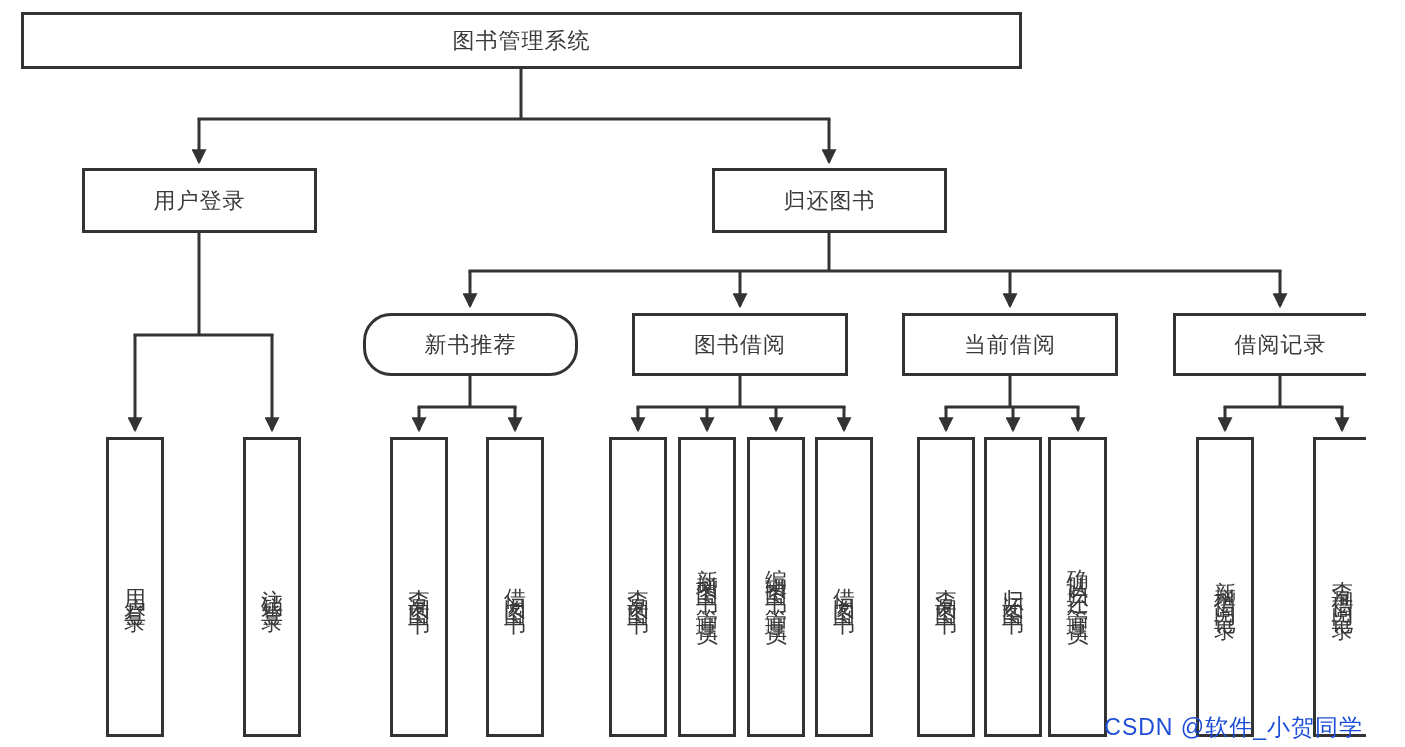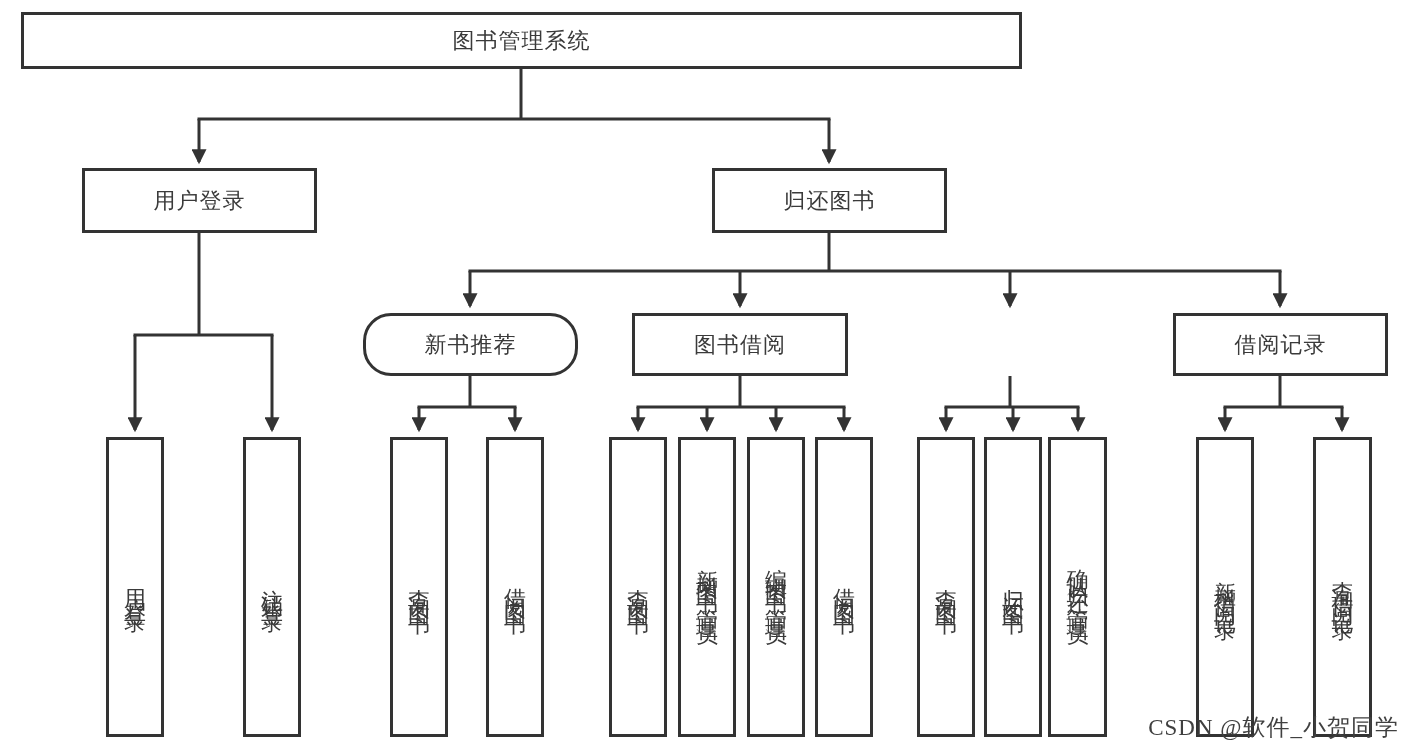--- a/index.html
+++ b/index.html
@@ -1,22 +1,21 @@
 <!DOCTYPE html>
 <html><head>
 <meta charset="utf-8">
 <style>
   html,body{margin:0;padding:0;background:#ffffff;}
   .stage{
     position:relative;
     width:1366px;height:747px;
     background:#ffffff;
-    font-family:Liberation Serif, serif;
+    font-family:Liberation Sans, sans-serif;
     overflow:hidden;
-    padding-left:36px;
   }
   .wires{position:absolute;left:0;top:0;}
   .box{
     position:absolute;
     box-sizing:border-box;
     background:#ffffff;
     border:3px solid #333333;
     display:flex;
     align-items:center;
     justify-content:center;
@@ -31,21 +30,21 @@
     text-orientation:mixed;
     letter-spacing:8px;
     line-height:1;
     padding:4px 0;
   }
   .watermark{
     position:absolute;
     right:3px;
     top:712px;
     font-size:23px;
-    color:#404040;
+    color:#1d4ed8;
     letter-spacing:1px;
     z-index:3;
     white-space:nowrap;
   }
 </style>
 </head>
 <body>
 
 <div class="stage">
 
@@ -113,20 +112,21 @@
     </g>
   </svg>
 
   <div class="box" style="left:21px;top:12px;width:1001px;height:57px;">图书管理系统</div>
 
   <div class="box" style="left:82px;top:168px;width:235px;height:65px;">用户登录</div>
   <div class="box" style="left:712px;top:168px;width:235px;height:65px;">归还图书</div>
 
   <div class="box" style="left:363px;top:313px;width:215px;height:63px;border-radius:28px;">新书推荐</div>
   <div class="box" style="left:632px;top:313px;width:216px;height:63px;text-align:center;">图书借阅</div>
+  <div class="box" style="left:902px;top:313px;width:216px;height:63px;">当前借阅</div>
   <div class="box" style="left:1173px;top:313px;width:215px;height:63px;">借阅记录</div>
 
   <div class="box vbox" style="left:106px;top:437px;width:58px;height:300px;">用户登录</div>
   <div class="box vbox" style="left:243px;top:437px;width:58px;height:300px;">注销登录</div>
 
   <div class="box vbox" style="left:390px;top:437px;width:58px;height:300px;">查询图书</div>
   <div class="box vbox" style="left:486px;top:437px;width:58px;height:300px;">借阅图书</div>
 
   <div class="box vbox" style="left:609px;top:437px;width:58px;height:300px;">查询图书</div>
   <div class="box vbox" style="left:678px;top:437px;width:58px;height:300px;">新增图书（管理员）</div>

